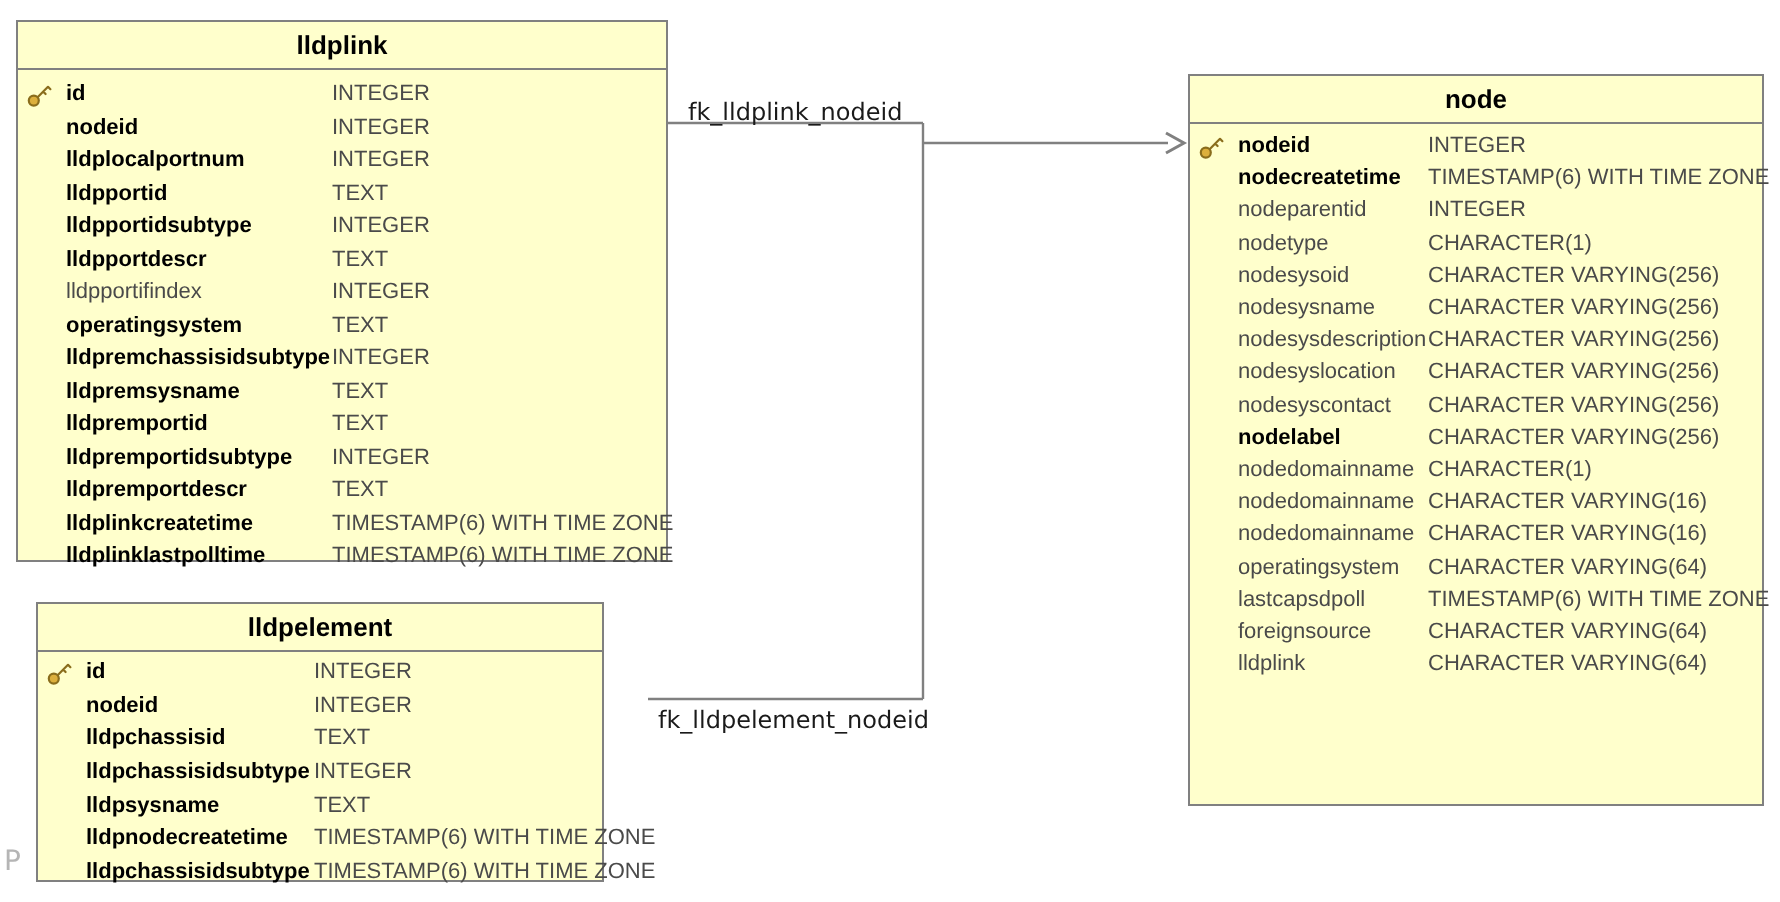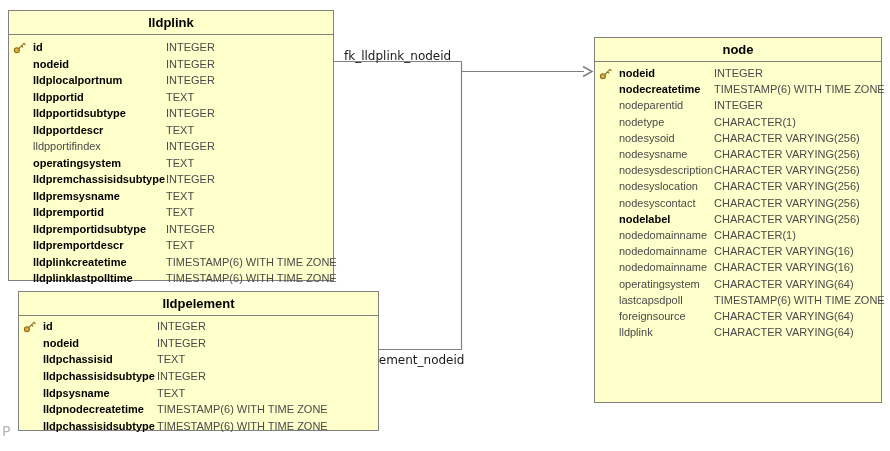--- a/index.html
+++ b/index.html
@@ -18,21 +18,21 @@
        font-weight:bold;color:#000;border-bottom:1px solid #808080;}
   .trows{padding-top:var(--pad-top,3px);}
   .trow{display:flex;align-items:center;height:var(--row-h,16.5px);
        padding-left:4px;font-size:11px;white-space:nowrap;}
   .kc{width:20px;flex:0 0 20px;display:flex;align-items:center;}
   .cn{width:var(--name-w,120px);flex:0 0 var(--name-w,120px);color:#4a4a4a;
        overflow:visible;}
   .cn.b{font-weight:bold;color:#000;}
   .ct{color:#4a4a4a;}
   #t-lldplink   {left:8px;  top:10px; width:326px;height:271px;--row-h:16.5px;--name-w:133px;--pad-top:4px;}
-  #t-lldpelement{left:18px; top:291px;width:361px;height:140px;--row-h:16.6px;--name-w:114px;--pad-top:2px;}
+  #t-lldpelement{left:18px; top:301px;width:284px;height:140px;--row-h:16.6px;--name-w:114px;--pad-top:2px;}
   #t-node       {left:594px;top:37px; width:288px;height:366px;--row-h:16.2px;--name-w:95px; --pad-top:3px;}
 </style>
 </head>
 <body>
 
 <svg id="lines" viewBox="0 0 890 451" xmlns="http://www.w3.org/2000/svg">
   <path d="M334 61.5 H461.5 M461.5 61.5 V349.5 M461.5 349.5 H324 M461.5 71.5 H584" fill="none" stroke="#808080" stroke-width="1.2"></path>
   <polyline points="583,66.5 592,71.5 583,76.5" fill="none" stroke="#808080" stroke-width="1.5"></polyline>
 </svg>
 

